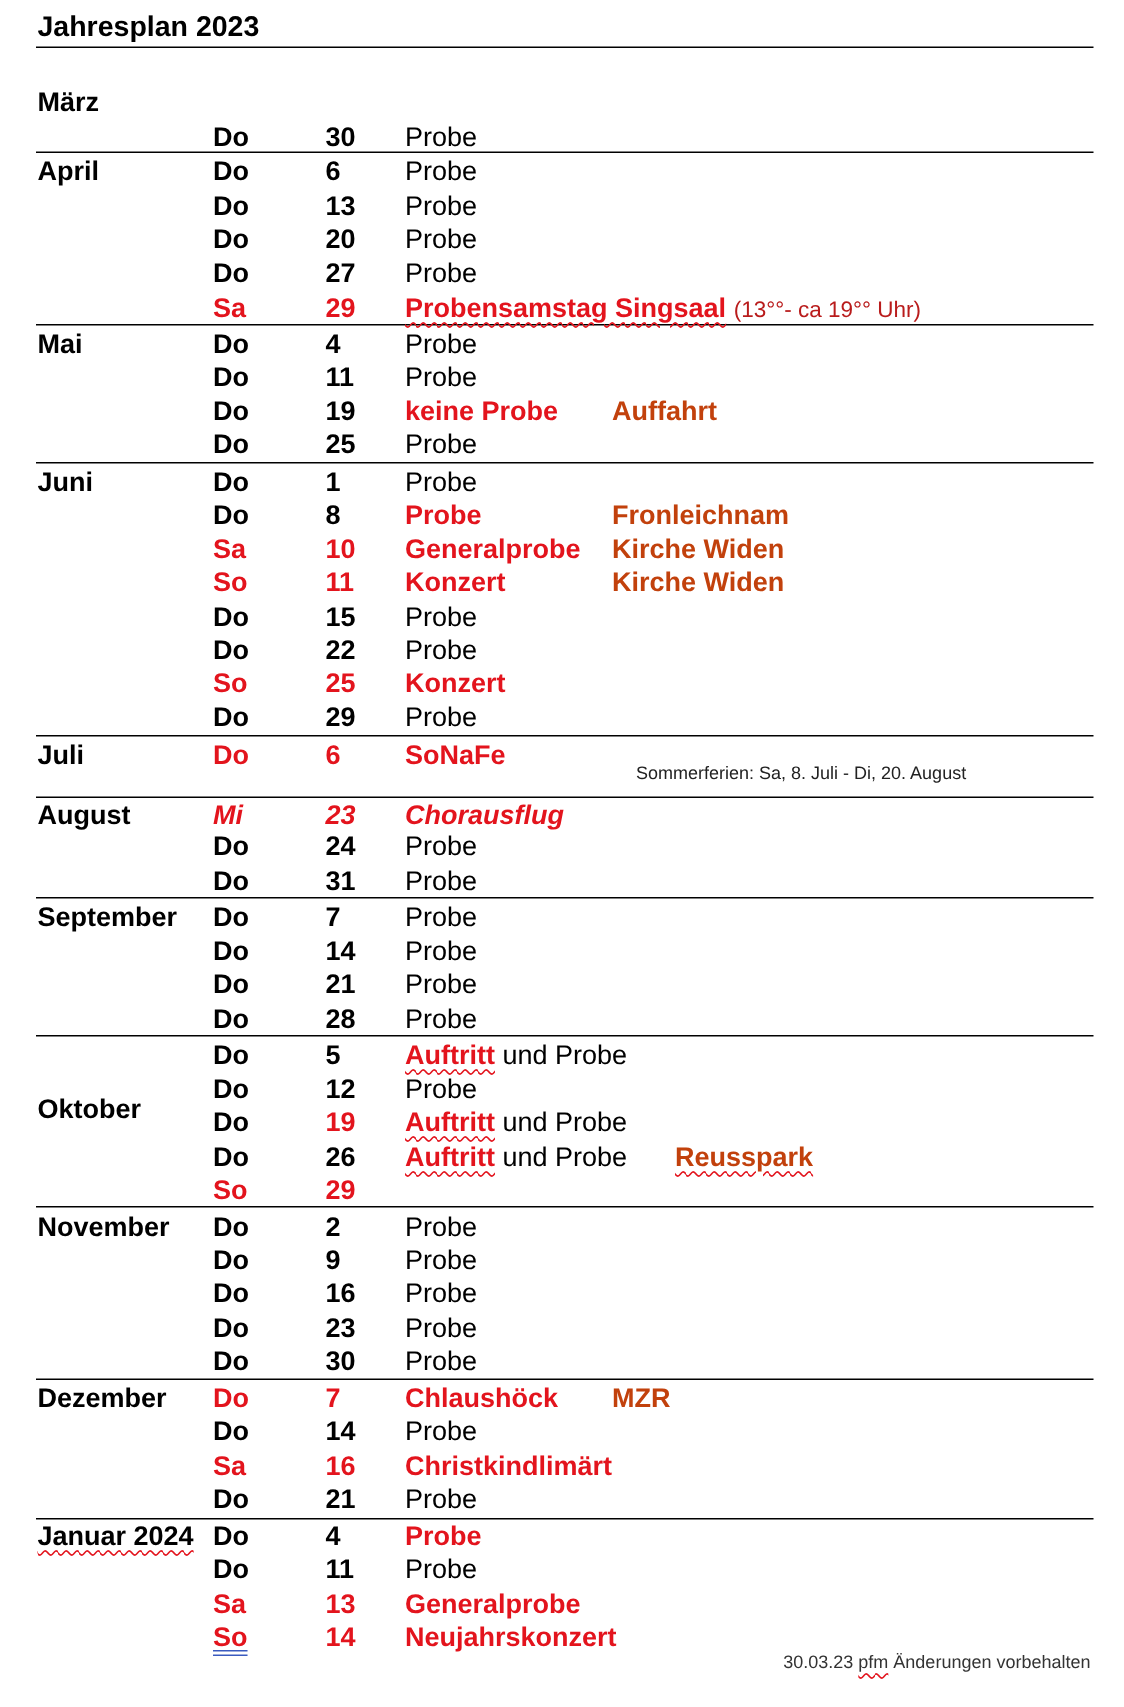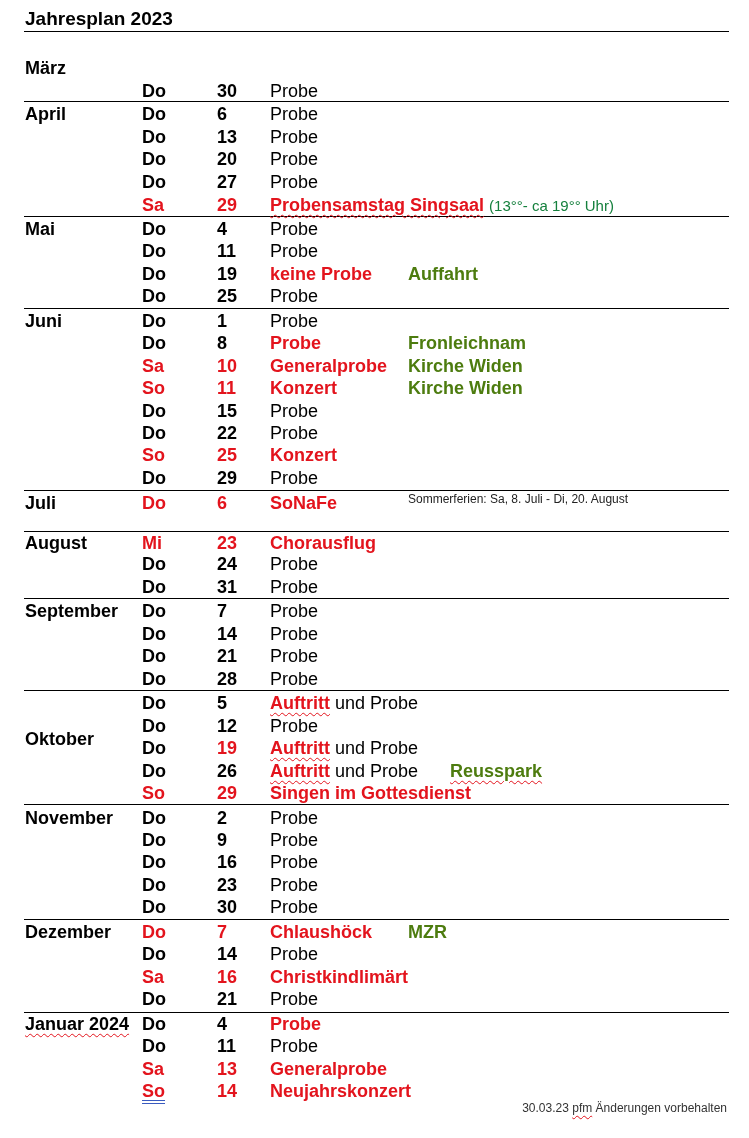--- a/index.html
+++ b/index.html
@@ -5,27 +5,27 @@
   html, body { margin:0; padding:0; background:#ffffff; }
   body { width:749px; height:1138px; position:relative; overflow:hidden;
          font-family:"Liberation Sans", sans-serif; color:#000; }
   .title { position:absolute; left:25px; top:8px; font-size:19px; font-weight:bold; }
   .hr { position:absolute; left:24px; width:705px; height:1px; background:#000; }
   .row { position:absolute; left:0; width:749px; height:22px; font-size:18px; line-height:22px; }
   .month { position:absolute; left:25px; font-weight:bold; }
   .day { position:absolute; left:142px; font-weight:bold; }
   .date { position:absolute; left:217px; font-weight:bold; }
   .event { position:absolute; left:270px; white-space:nowrap; }
-  .place { position:absolute; left:408px; font-weight:bold; color:#4d7c0f; white-space:nowrap; }
+  .place { position:absolute; left:408px; font-weight:bold; color:#c2410c; white-space:nowrap; }
   .place.wide { left:450px; }
   .red { color:#e3141d; }
   .b { font-weight:bold; }
   .sq { text-decoration:underline wavy #e3141d; text-decoration-thickness:1px; text-underline-offset:3px; }
   .dbl { text-decoration:underline double #3a5bbf; text-underline-offset:3px; }
-  .small { font-size:15px; font-weight:normal; color:#15803d; }
+  .small { font-size:15px; font-weight:normal; color:#b91c1c; }
   .note { position:absolute; left:408px; font-size:12px; color:#222; white-space:nowrap; }
   .footer { position:absolute; right:22px; top:1101px; font-size:12px; color:#333; white-space:nowrap; }
 </style>
 </head>
 <body>
 
 <div class="title">Jahresplan 2023</div>
 <div class="hr" style="top:31px"></div>
 
 <div id="schedule">
@@ -146,25 +146,25 @@
       <span class="event"><span>Probe</span></span>
     </div>
     <div class="row" style="top: 492px;">
       <span class="month">Juli</span>
     </div>
     <div class="row" style="top: 492px;">
       <span class="day red">Do</span>
       <span class="date red">6</span>
       <span class="event"><span class="red b">SoNaFe</span></span>
     </div>
-    <div class="note" style="top: 492px;">Sommerferien: Sa, 8. Juli - Di, 20. August</div>
+    <div class="note" style="top: 508px; margin-left: 16px;">Sommerferien: Sa, 8. Juli - Di, 20. August</div>
     <div class="row" style="top: 532px;">
       <span class="month">August</span>
     </div>
-    <div class="row" style="top: 532px;">
+    <div class="row" style="top: 532px; font-style: italic;">
       <span class="day red">Mi</span>
       <span class="date red">23</span>
       <span class="event"><span class="red b">Chorausflug</span></span>
     </div>
     <div class="row" style="top: 553px;">
       <span class="day">Do</span>
       <span class="date">24</span>
       <span class="event"><span>Probe</span></span>
     </div>
     <div class="row" style="top: 576px;">
@@ -215,21 +215,20 @@
     </div>
     <div class="row" style="top: 760px;">
       <span class="day">Do</span>
       <span class="date">26</span>
       <span class="event"><span class="red b sq">Auftritt</span><span> und Probe</span></span>
       <span class="place wide sq">Reusspark</span>
     </div>
     <div class="row" style="top: 782px;">
       <span class="day red">So</span>
       <span class="date red">29</span>
-      <span class="event"><span class="red b">Singen im Gottesdienst</span></span>
     </div>
     <div class="row" style="top: 807px;">
       <span class="month">November</span>
     </div>
     <div class="row" style="top: 807px;">
       <span class="day">Do</span>
       <span class="date">2</span>
       <span class="event"><span>Probe</span></span>
     </div>
     <div class="row" style="top: 829px;">

